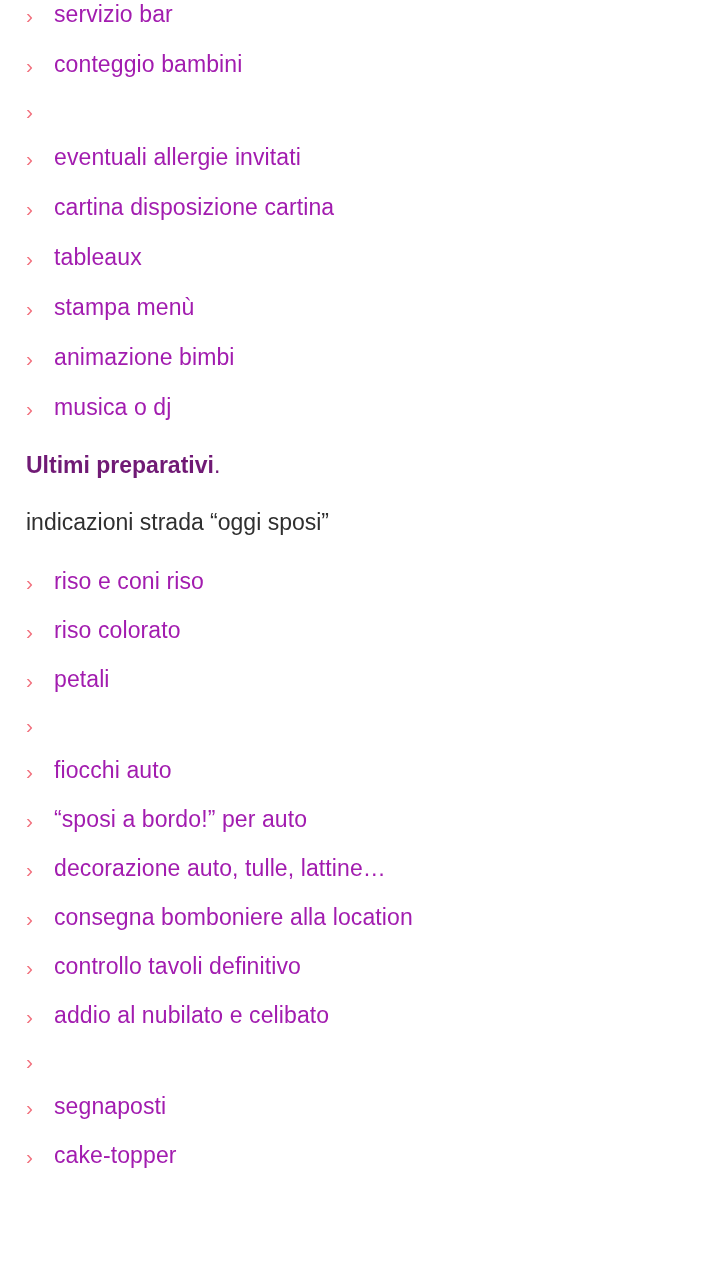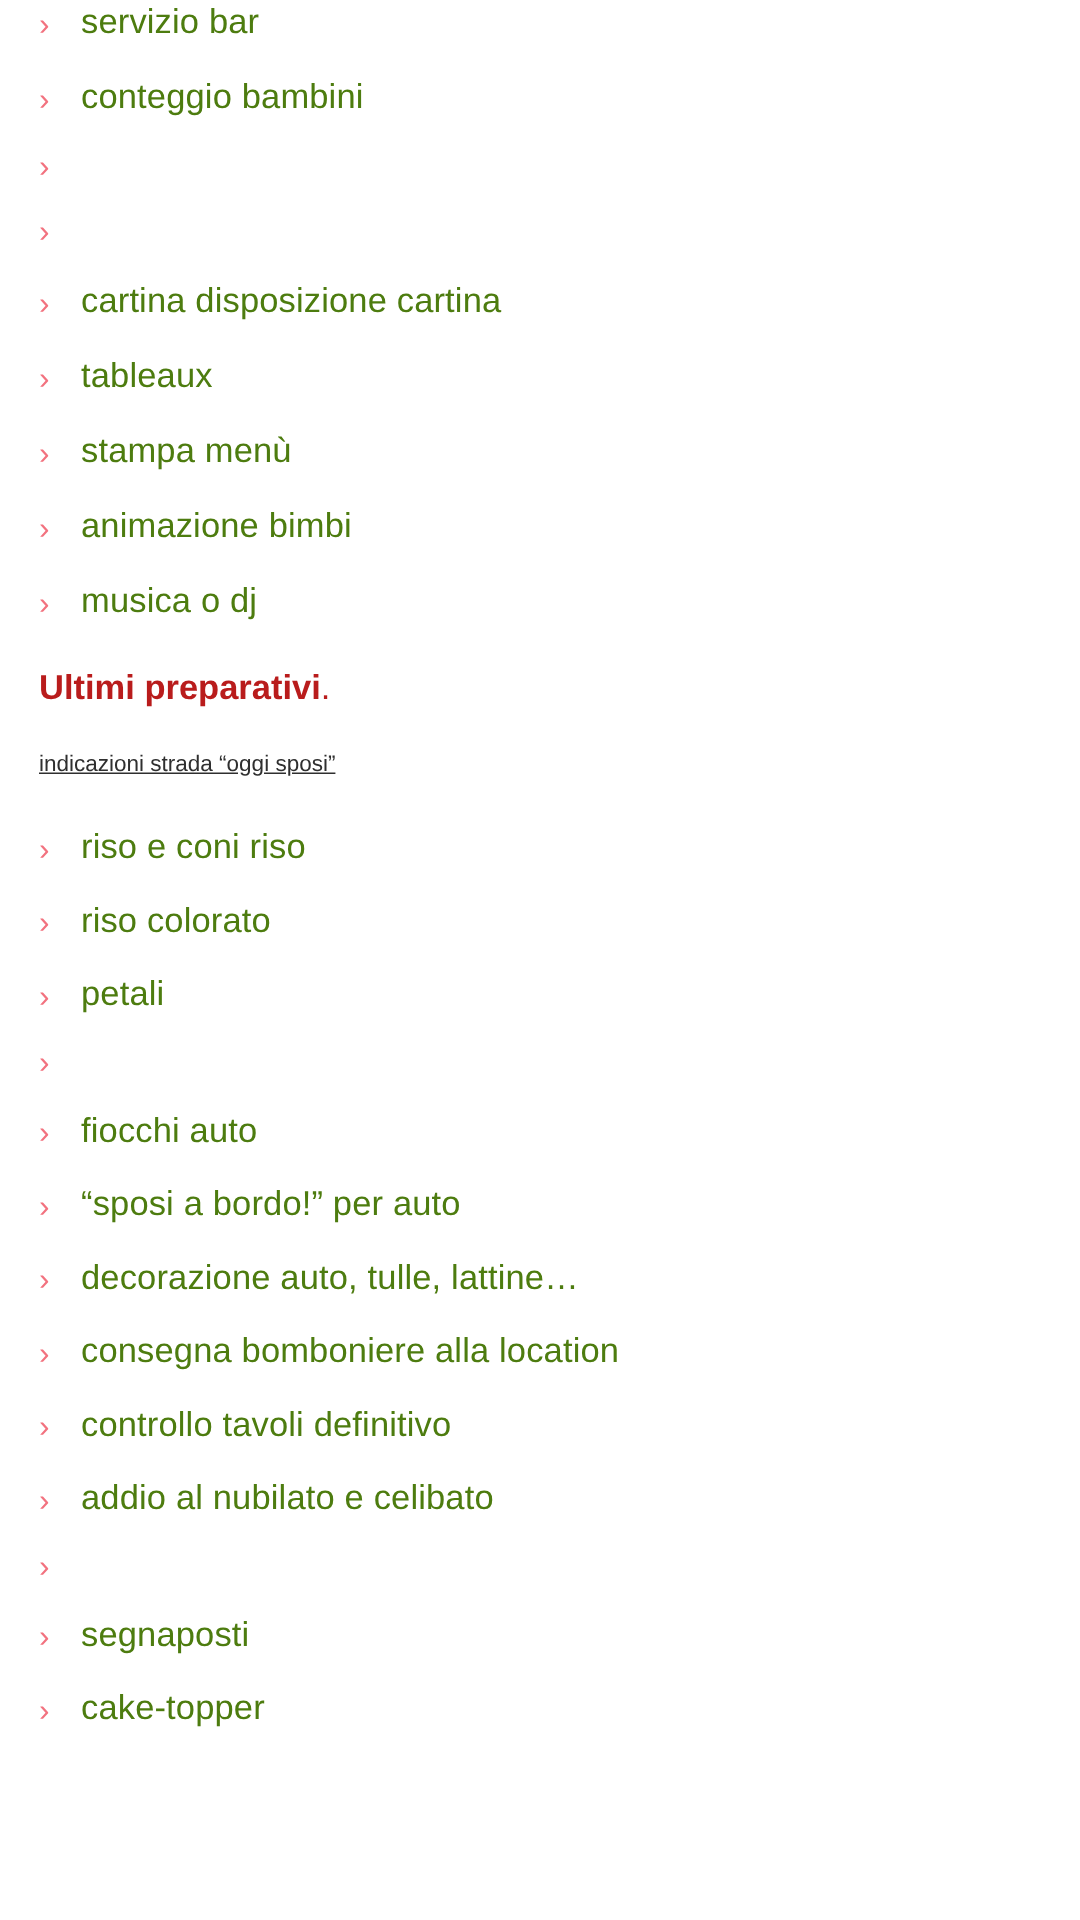--- a/index.html
+++ b/index.html
@@ -35,38 +35,37 @@
     width: 14px;
     color: #f2727f;
     font-size: 21px;
     line-height: 1;
     font-weight: 400;
     transform: translateY(1px);
   }
   .item-label {
     font-size: 23px;
     line-height: 1.22;
-    color: #4d7c0f;
+    color: #a21caf;
     letter-spacing: 0.1px;
   }
   .section-heading {
     font-size: 23px;
     line-height: 1.25;
     margin: 30px 0 28px 0;
-    color: #b91c1c;
+    color: #701a75;
   }
   .section-heading .strong {
     font-weight: 700;
   }
   .paragraph {
-    font-size: 15px;
+    font-size: 23px;
     line-height: 1.25;
     margin: 0 0 30px 0;
     color: #2f2f2f;
-    text-decoration: underline;
   }
   .group-b .list-item { margin-bottom: 21px; }
 </style>
 </head>
 <body>
 
 <div class="page">
 
   <ul class="list group-a">
     <li class="list-item">
@@ -75,20 +74,21 @@
     </li>
     <li class="list-item">
       <span class="chev">›</span>
       <span class="item-label">conteggio bambini</span>
     </li>
     <li class="list-item">
       <span class="chev">›</span>
     </li>
     <li class="list-item">
       <span class="chev">›</span>
+      <span class="item-label">eventuali allergie invitati</span>
     </li>
     <li class="list-item">
       <span class="chev">›</span>
       <span class="item-label">cartina disposizione cartina</span>
     </li>
     <li class="list-item">
       <span class="chev">›</span>
       <span class="item-label">tableaux</span>
     </li>
     <li class="list-item">

